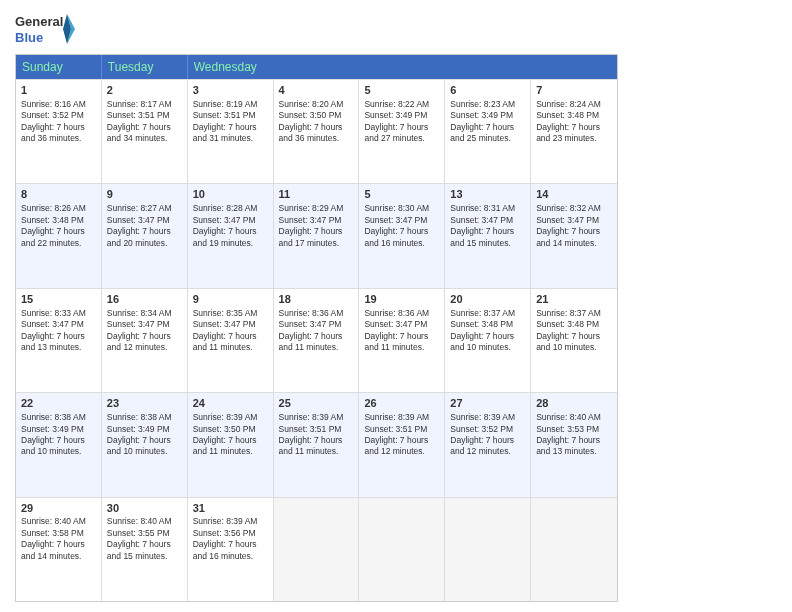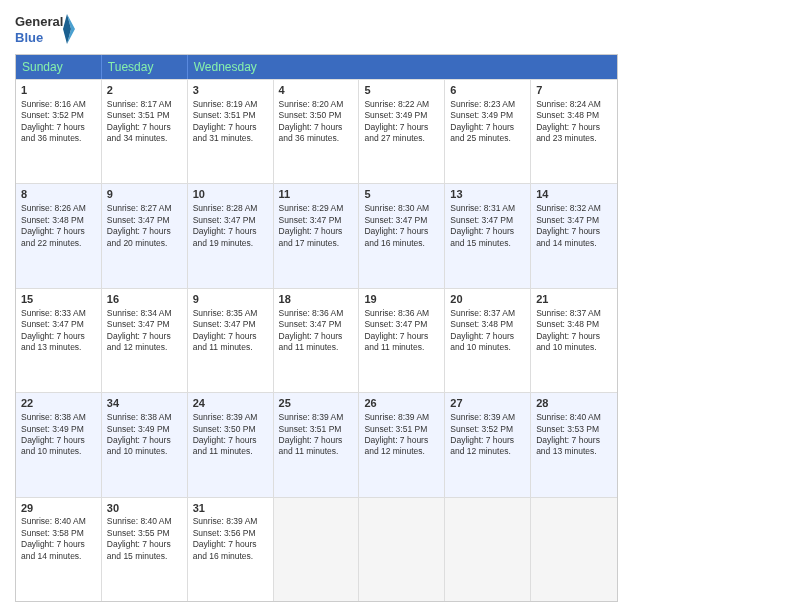--- a/index.html
+++ b/index.html
@@ -272,21 +272,21 @@
         </div>
         <div class="cal-row">
           <div class="cal-cell">
             <span class="day-num">22</span>
             <div>Sunrise: 8:38 AM</div>
             <div>Sunset: 3:49 PM</div>
             <div>Daylight: 7 hours</div>
             <div>and 10 minutes.</div>
           </div>
           <div class="cal-cell">
-            <span class="day-num">34</span>
+            <span class="day-num">23</span>
             <div>Sunrise: 8:38 AM</div>
             <div>Sunset: 3:49 PM</div>
             <div>Daylight: 7 hours</div>
             <div>and 10 minutes.</div>
           </div>
           <div class="cal-cell">
             <span class="day-num">24</span>
             <div>Sunrise: 8:39 AM</div>
             <div>Sunset: 3:50 PM</div>
             <div>Daylight: 7 hours</div>

